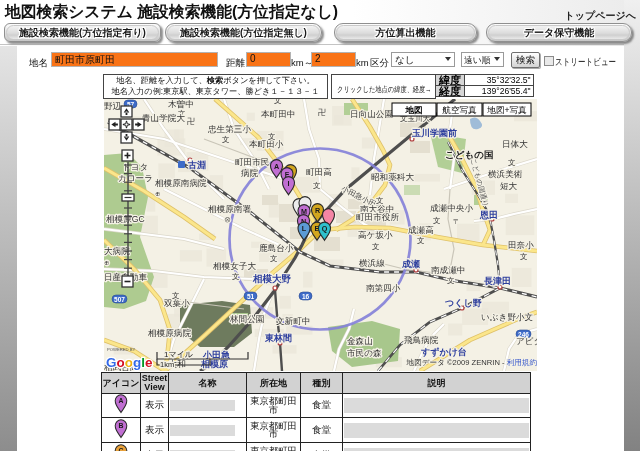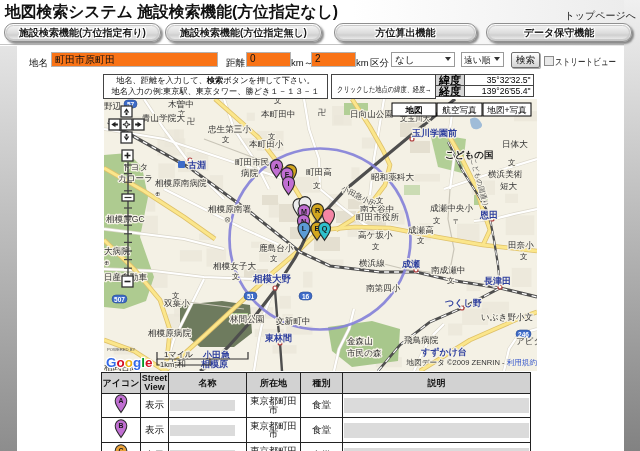--- a/index.html
+++ b/index.html
@@ -1,21 +1,21 @@
 <!DOCTYPE html>
 <html lang="ja"><head>
 <meta charset="utf-8">
 <style>
 html,body{margin:0;padding:0;}
 body{font-family:"Liberation Sans",sans-serif;background:#fff;}
 #page{position:relative;width:640px;height:451px;overflow:hidden;background:#fff;}
 .abs{position:absolute;}
 #hdr{left:0;top:0;width:640px;height:46px;background:linear-gradient(to right,#fff 55%,#ebebeb 100%);}
 #title{left:5px;top:2px;font-size:15.8px;font-weight:bold;color:#111;white-space:nowrap;letter-spacing:0px;}
-#toplink{right:4px;top:9px;font-size:10px;color:#222;z-index:5;white-space:nowrap;}
+#toplink{right:4px;top:9px;font-size:10px;color:#222;z-index:5;white-space:nowrap;font-weight:bold;}
 .bigbtn{top:23px;height:17px;z-index:3;border:1px solid #8f8f8f;border-radius:9px;background:linear-gradient(#fdfdfd,#c6c6c6);box-shadow:2px 2px 2px rgba(70,70,70,.6);}
 .bigbtn .in{position:absolute;left:1px;top:1px;right:1px;bottom:1px;border:1px solid #c9c9c9;border-radius:8px;background:linear-gradient(#f2f2f2 0%,#dcdcdc 55%,#cfcfcf 70%,#e9e9e9 100%);display:flex;align-items:center;justify-content:center;}
 .bigbtn .tx{font-size:10px;font-weight:bold;color:#1a1a1a;white-space:nowrap;text-shadow:1px 0 0 #fff,-1px 0 0 #fff,0 1px 0 #fff,0 -1px 0 #fff,1px 1px 0 #fff,-1px -1px 0 #fff,1px -1px 0 #fff,-1px 1px 0 #fff;}
 #hline{left:0;top:44px;width:640px;height:1px;background:#c4c4c4;}
 .lbl{font-size:9.5px;color:#111;white-space:nowrap;}
 .inp{border:1px solid #b3b3b3;background:#f97316;font-size:10px;color:#111;font-family:"Liberation Sans",sans-serif;padding:0 0 0 3px;margin:0;}
 .sel{border:1px solid #9a9a9a;background:#fff;font-size:9.5px;color:#111;}
 .sel .ar{position:absolute;right:3px;top:4px;width:0;height:0;border-left:3.5px solid transparent;border-right:3.5px solid transparent;border-top:4.5px solid #333;}
 #srchbtn{left:511px;top:52px;width:27px;height:14px;border:1px solid #6f6f6f;border-radius:2px;background:linear-gradient(#fefefe,#d4d4d4);font-size:9.5px;color:#111;text-align:center;line-height:13px;box-shadow:1px 1px 0 #aaa;}
 #cbx{left:544px;top:56px;width:8px;height:8px;border:1px solid #8a8a8a;background:#e9e9e9;}
@@ -35,21 +35,21 @@
 #lbar{left:0;top:46px;width:17px;height:405px;background:linear-gradient(#e4e4e4,#8d8d8d);}
 #rbar{left:624px;top:0;width:16px;height:451px;background:linear-gradient(#f0f0f0,#828282);}
 </style>
 </head>
 <body>
 <div id="page">
   <div id="hdr" class="abs"></div>
   <div id="hline" class="abs"></div>
   <div id="title" class="abs">地図検索システム 施設検索機能(方位指定なし)</div>
   <div id="toplink" class="abs">トップページへ</div>
-  <div class="abs bigbtn" style="left:4px;width:155px;">
+  <div class="abs bigbtn" style="left:4px;width:155px;border-radius:6px;">
       <div class="in">
         <span class="tx">施設検索機能(方位指定有り)</span>
       </div>
     </div>
   <div class="abs bigbtn" style="left:165px;width:155px;">
       <div class="in">
         <span class="tx">施設検索機能(方位指定無し)</span>
       </div>
     </div>
   <div class="abs bigbtn" style="left:334px;width:141px;">

